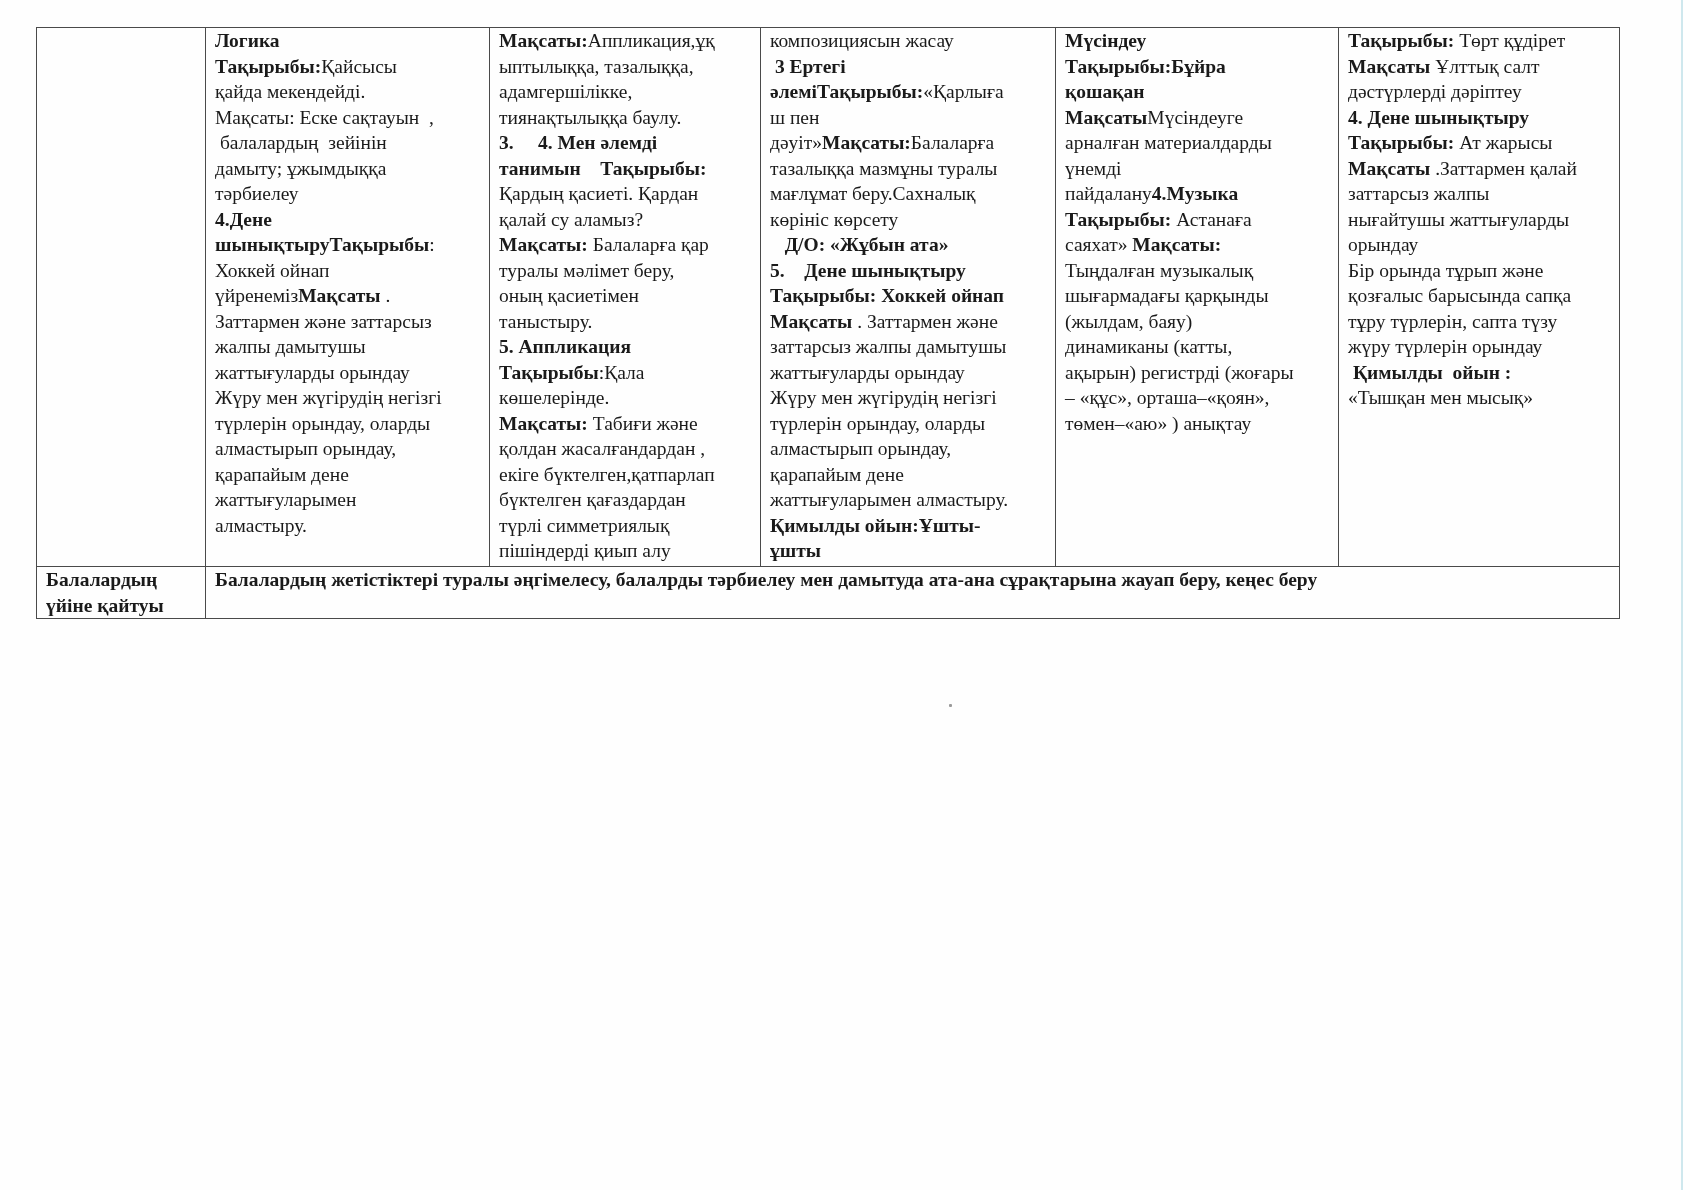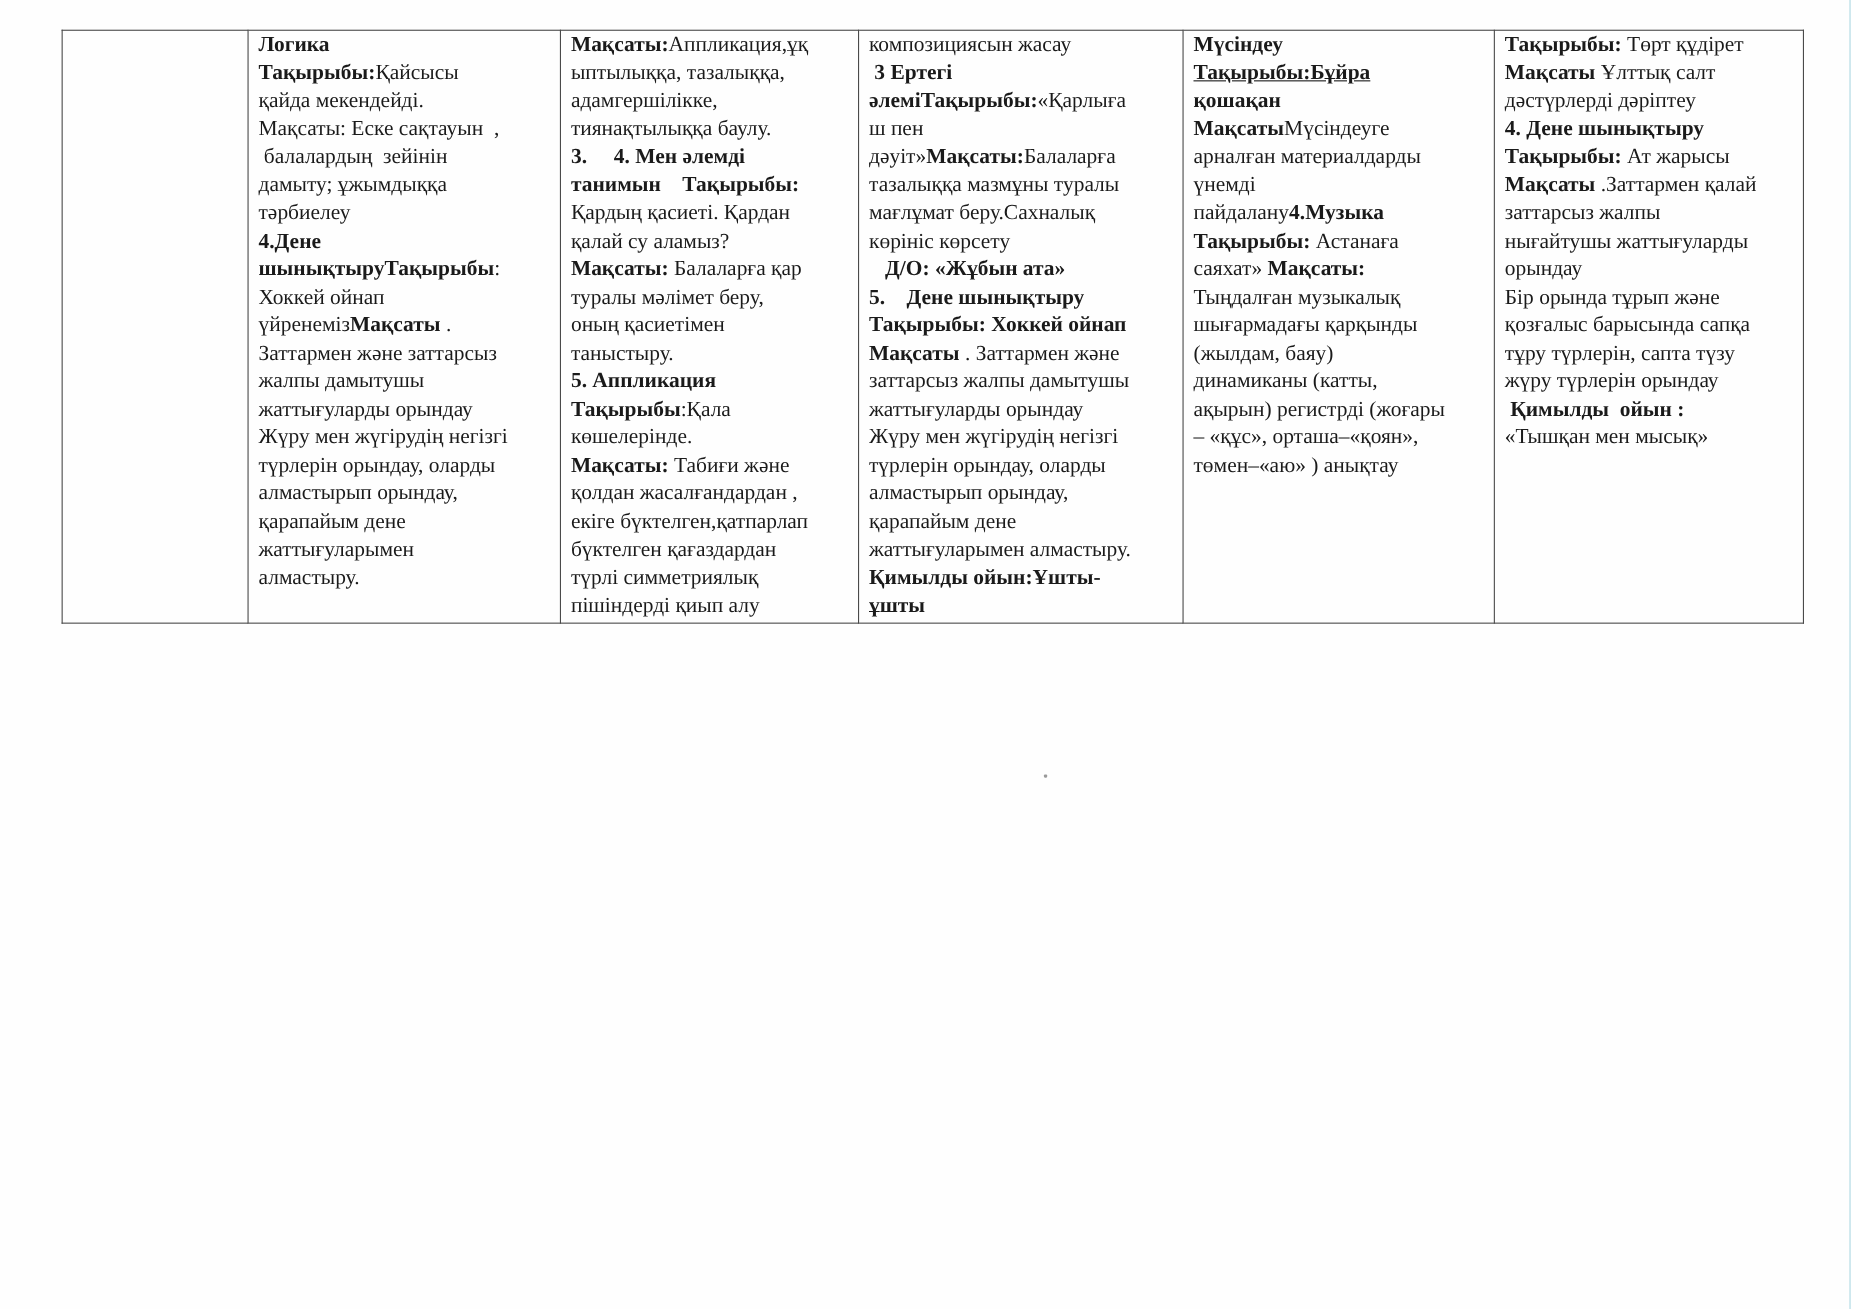--- a/index.html
+++ b/index.html
@@ -29,21 +29,21 @@
     }
     .speck {
       position: absolute;
       left: 949px; top: 704px;
       width: 3px; height: 3px;
       background: #9a9a9a;
       border-radius: 1px;
     }
     table.plan {
       position: absolute;
-      left: 56px;
+      left: 36px;
       top: 27px;
       border-collapse: collapse;
       table-layout: fixed;
       width: 1583px;
     }
     table.plan td {
       border: 1.5px solid #4a4a4a;
       vertical-align: top;
       padding: 0 8px 0 9px;
       font-size: 19.5px;
@@ -146,21 +146,21 @@
               <span class="line"><span class="seg" style="white-space: pre;">алмастырып орындау,</span></span>
               <span class="line"><span class="seg" style="white-space: pre;">қарапайым дене</span></span>
               <span class="line"><span class="seg" style="white-space: pre;">жаттығуларымен алмастыру.</span></span>
               <span class="line"><span class="seg b" style="white-space: pre;">Қимылды ойын:Ұшты-</span></span>
               <span class="line"><span class="seg b" style="white-space: pre;">ұшты</span></span>
             </div>
           </td>
       <td>
             <div class="cell-body">
               <span class="line"><span class="seg b" style="white-space: pre;">Мүсіндеу</span></span>
-              <span class="line"><span class="seg b" style="white-space: pre; text-decoration: underline;">Тақырыбы:Бұйра</span></span>
+              <span class="line"><span class="seg b" style="white-space: pre;">Тақырыбы:Бұйра</span></span>
               <span class="line"><span class="seg b" style="white-space: pre;">қошақан</span></span>
               <span class="line"><span class="seg b" style="white-space: pre;">Мақсаты</span><span class="seg" style="white-space: pre;">Мүсіндеуге</span></span>
               <span class="line"><span class="seg" style="white-space: pre;">арналған материалдарды</span></span>
               <span class="line"><span class="seg" style="white-space: pre;">үнемді</span></span>
               <span class="line"><span class="seg" style="white-space: pre;">пайдалану</span><span class="seg b" style="white-space: pre;">4.Музыка</span></span>
               <span class="line"><span class="seg b" style="white-space: pre;">Тақырыбы:</span><span class="seg" style="white-space: pre;"> Астанаға</span></span>
               <span class="line"><span class="seg" style="white-space: pre;">саяхат» </span><span class="seg b" style="white-space: pre;">Мақсаты:</span></span>
               <span class="line"><span class="seg" style="white-space: pre;">Тыңдалған музыкалық</span></span>
               <span class="line"><span class="seg" style="white-space: pre; margin-top: 16px;">шығармадағы қарқынды</span></span>
               <span class="line"><span class="seg" style="white-space: pre;">(жылдам, баяу)</span></span>
@@ -183,15 +183,24 @@
               <span class="line"><span class="seg" style="white-space: pre;">орындау</span></span>
               <span class="line"><span class="seg" style="white-space: pre;">Бір орында тұрып және</span></span>
               <span class="line"><span class="seg" style="white-space: pre;">қозғалыс барысында сапқа</span></span>
               <span class="line"><span class="seg" style="white-space: pre;">тұру түрлерін, сапта түзу</span></span>
               <span class="line"><span class="seg" style="white-space: pre;">жүру түрлерін орындау</span></span>
               <span class="line"><span class="seg b" style="white-space: pre;"> Қимылды  ойын :</span></span>
               <span class="line"><span class="seg" style="white-space: pre;">«Тышқан мен мысық»</span></span>
             </div>
           </td>
     </tr>
+    <tr class="row-home">
+      <td class="home-label">
+        <span class="line">Балалардың</span>
+        <span class="line">үйіне  қайтуы</span>
+      </td>
+      <td class="home-text" colspan="5">
+        <span>Балалардың жетістіктері туралы әңгімелесу, балалрды тәрбиелеу мен дамытуда ата-ана сұрақтарына жауап беру, кеңес беру</span>
+      </td>
+    </tr>
   </tbody>
     </table>
 </div>
 
 </body></html>

